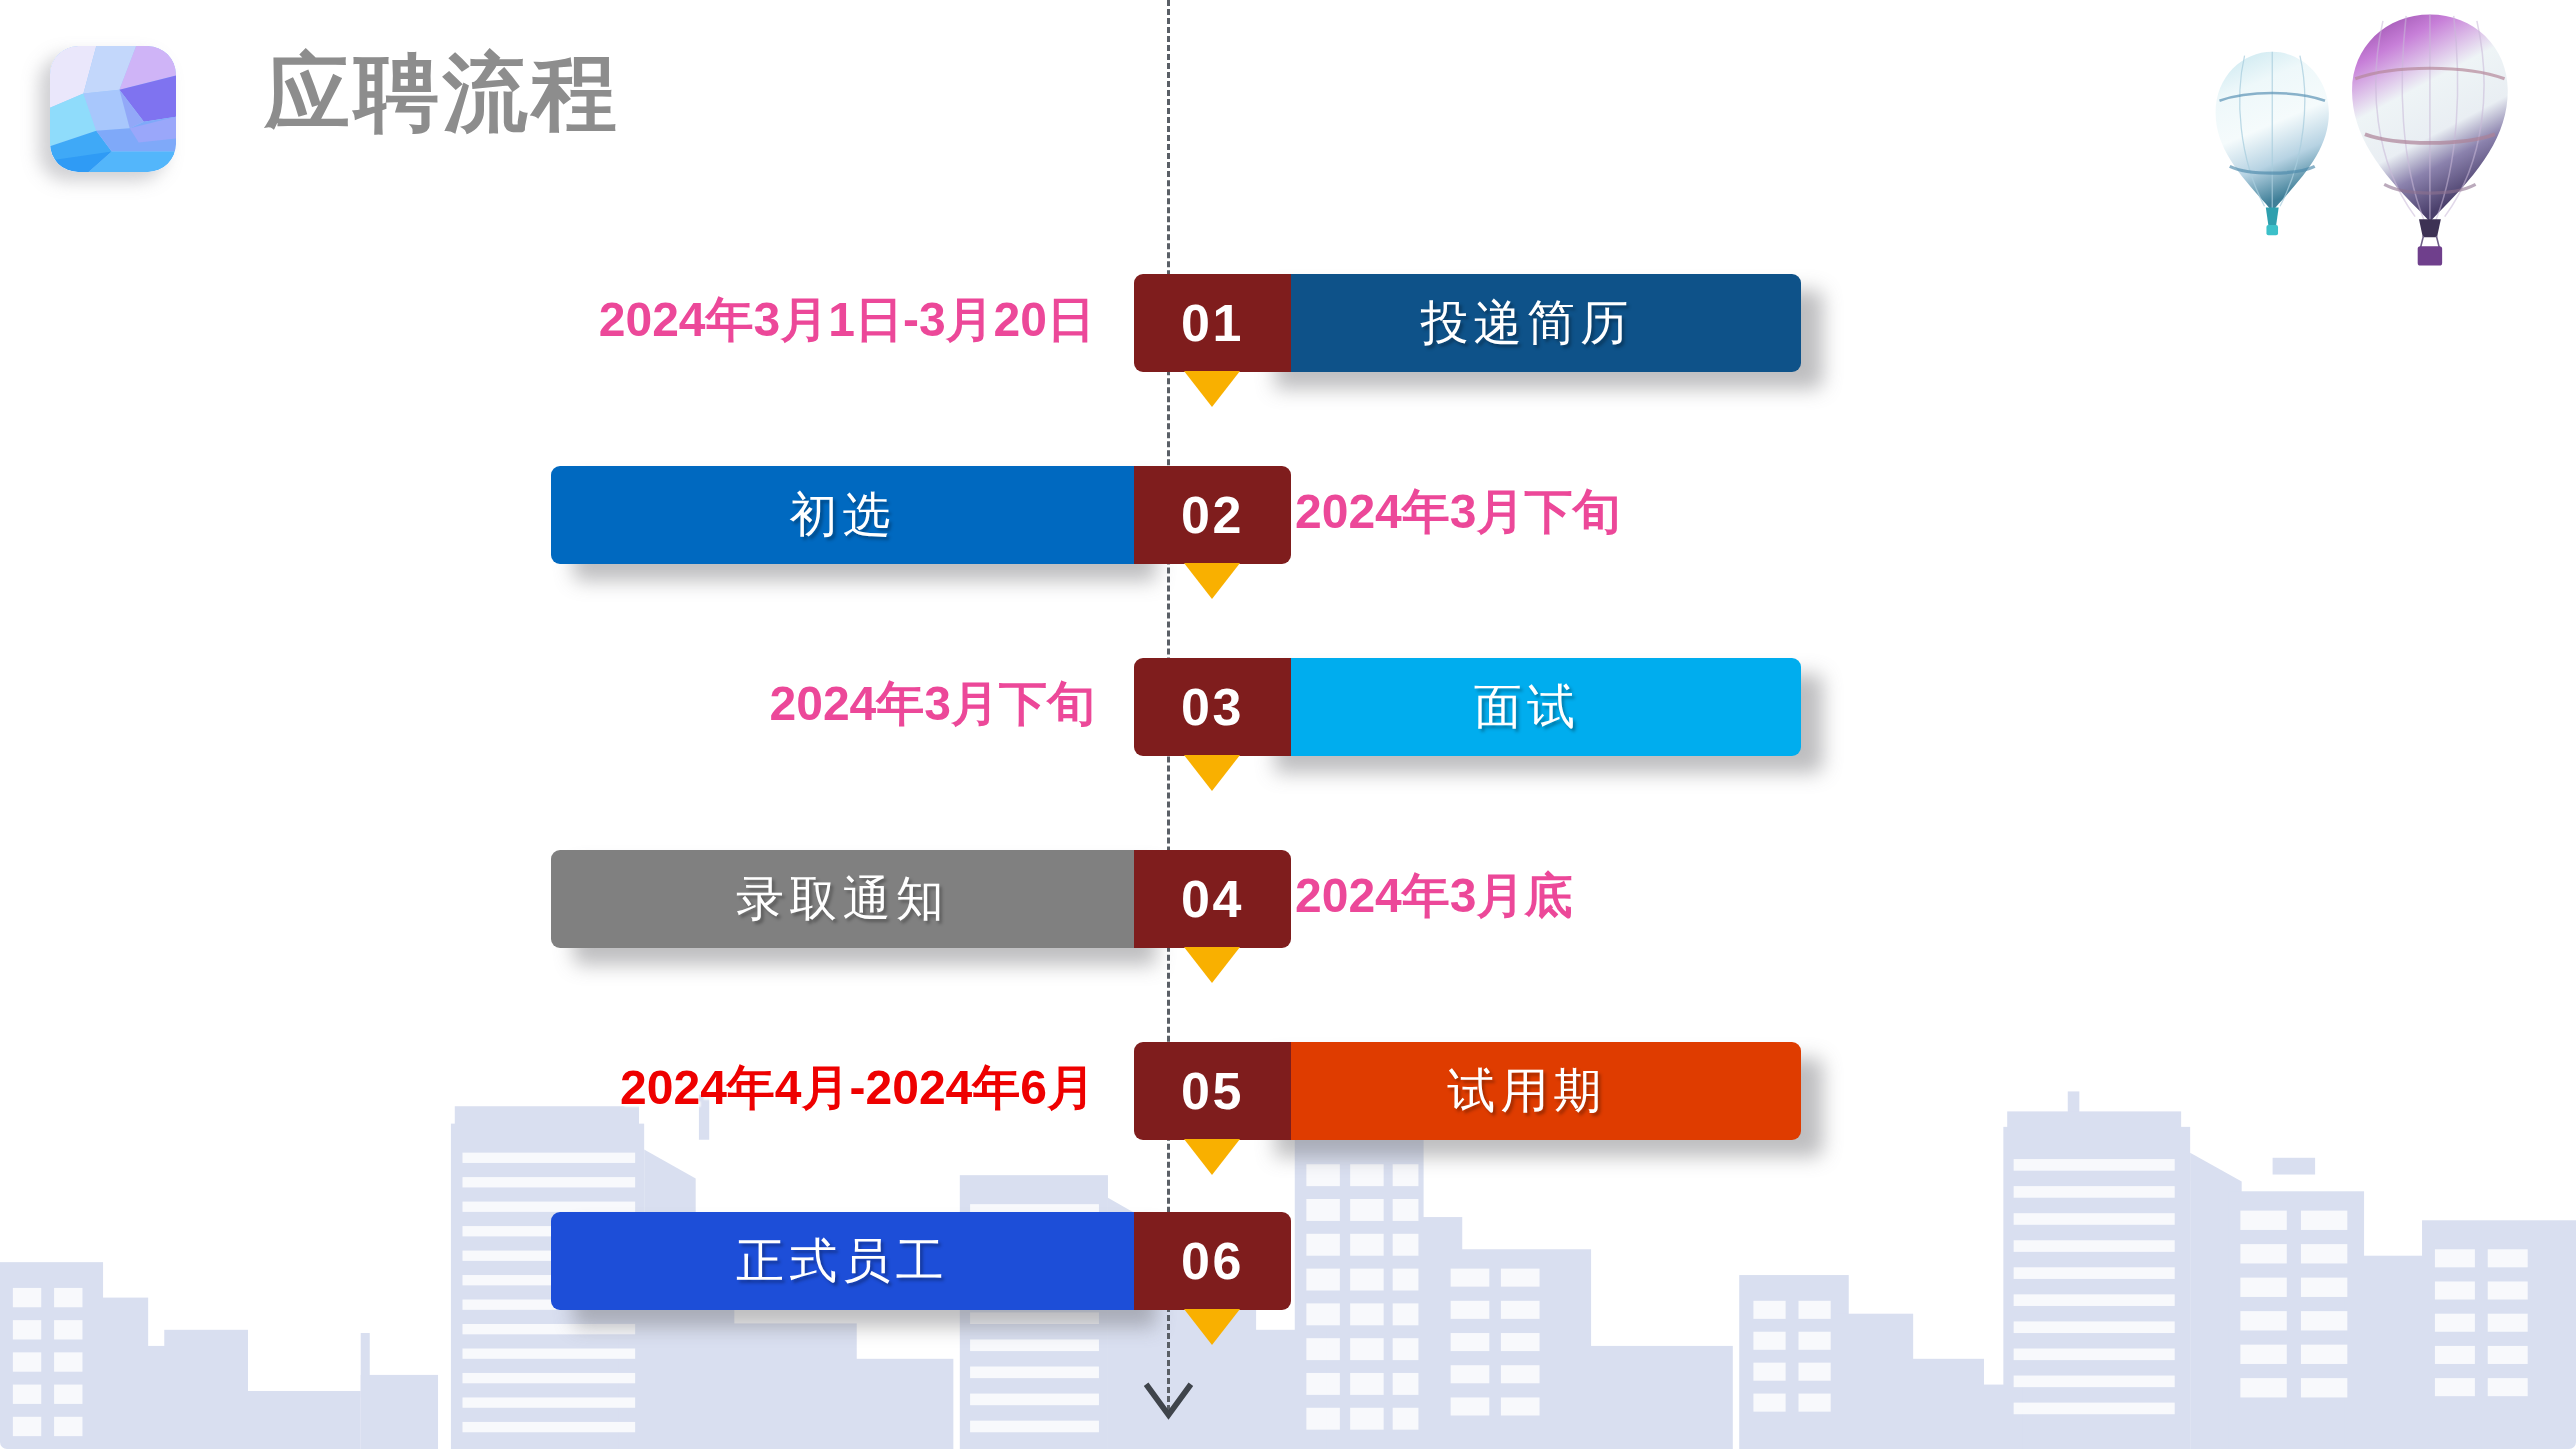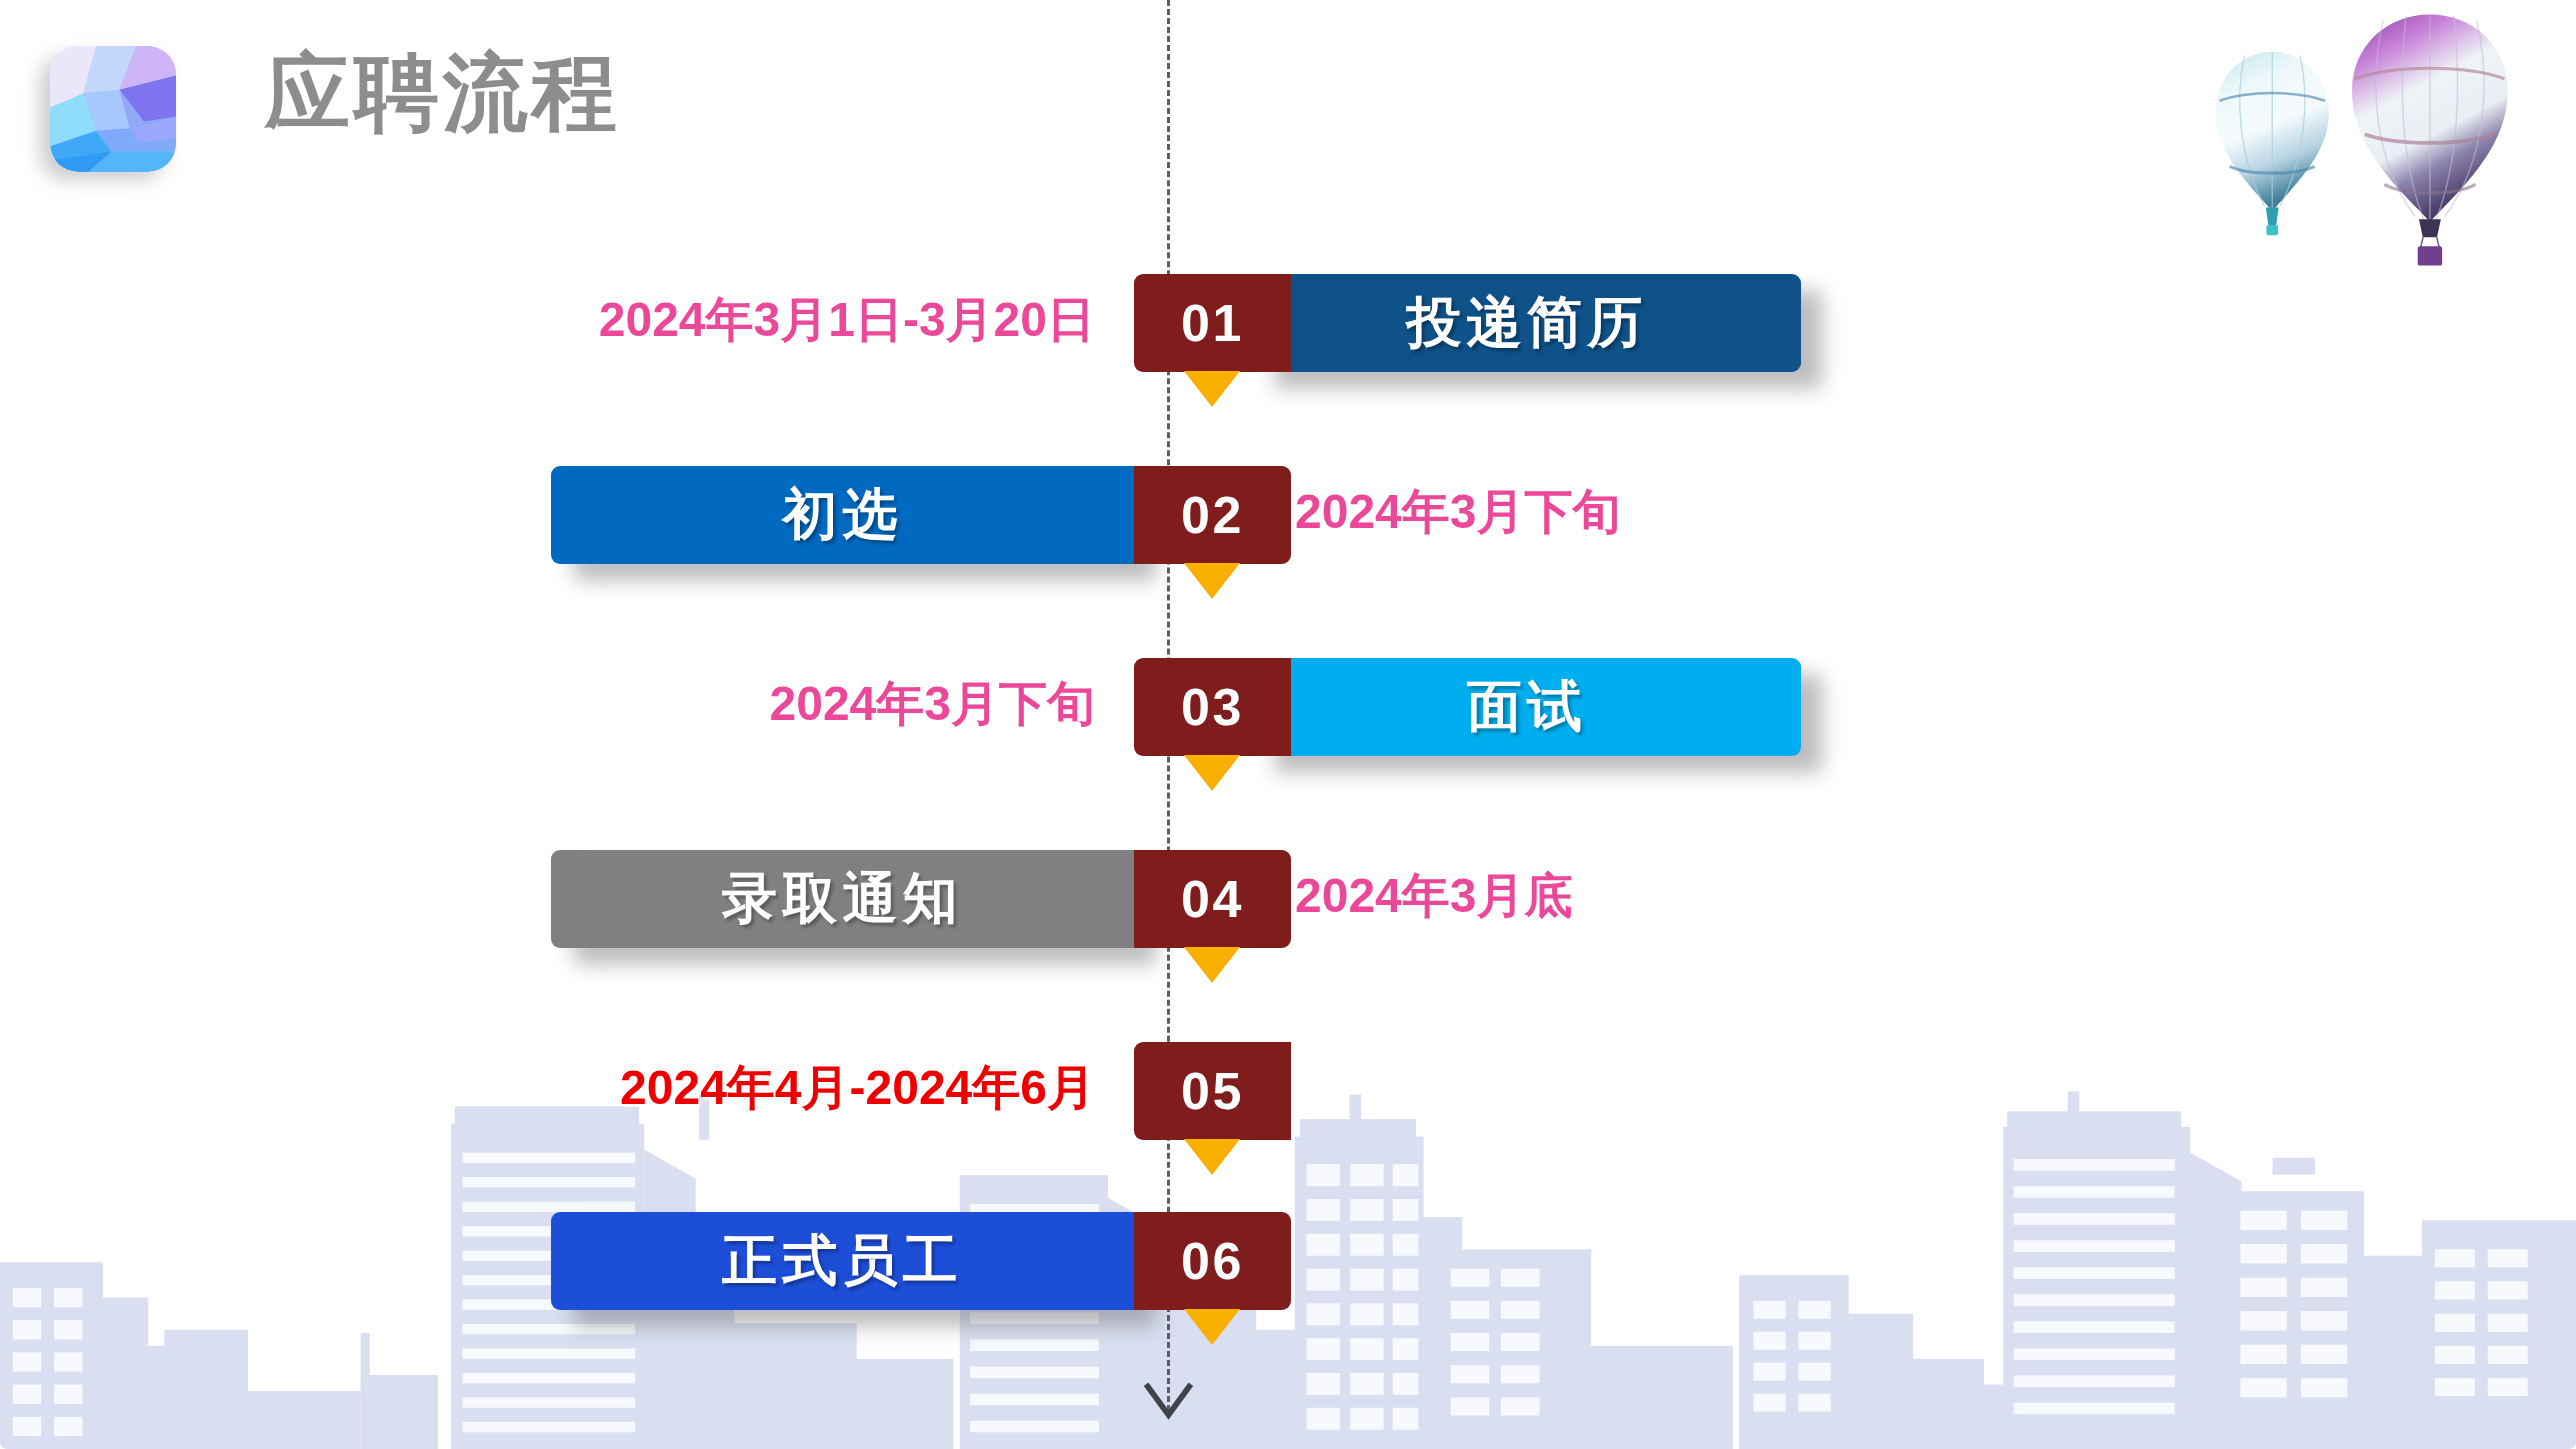--- a/index.html
+++ b/index.html
@@ -107,22 +107,22 @@
   .bar {
     position: absolute;
     top: 0px;
     height: 98px;
     display: flex;
     align-items: center;
     justify-content: center;
     box-shadow: 22px 16.7px 19.3px rgba(110,110,115,0.45);
   }
   .bar-label {
-    font-size: 55px;
-    font-weight: bold;
+    font-size: 48px;
+    font-weight: normal;
     color: #ffffff;
     letter-spacing: 5.2px;
     white-space: nowrap;
     text-shadow: 2.6px 2.6px 3.2px rgba(0,0,0,0.30);
   }
 
   
   .badge {
     position: absolute;
     top: 0px;
@@ -476,20 +476,23 @@
       </div>
       <div class="badge right-round">
         <div class="badge-num">04</div>
         <div class="badge-tip"></div>
       </div>
       <div class="caption right" style="left:1295px; width:773px;">2024年3月底</div>
     </div>
 
     <div class="row" style="top:1042px">
       <div class="caption left accent" style="left:303px; width:792px;">2024年4月-2024年6月</div>
+      <div class="bar" style="left:1253px; width:548px; background:#DF3C00; border-radius:0 9px 9px 0;">
+        <span class="bar-label">试用期</span>
+      </div>
       <div class="badge left-round">
         <div class="badge-num">05</div>
         <div class="badge-tip"></div>
       </div>
     </div>
 
     <div class="row" style="top:1212px">
       <div class="bar" style="left:551px; width:583px; background:#1d4ed8; border-radius:9px 0 0 9px;">
         <span class="bar-label">正式员工</span>
       </div>

